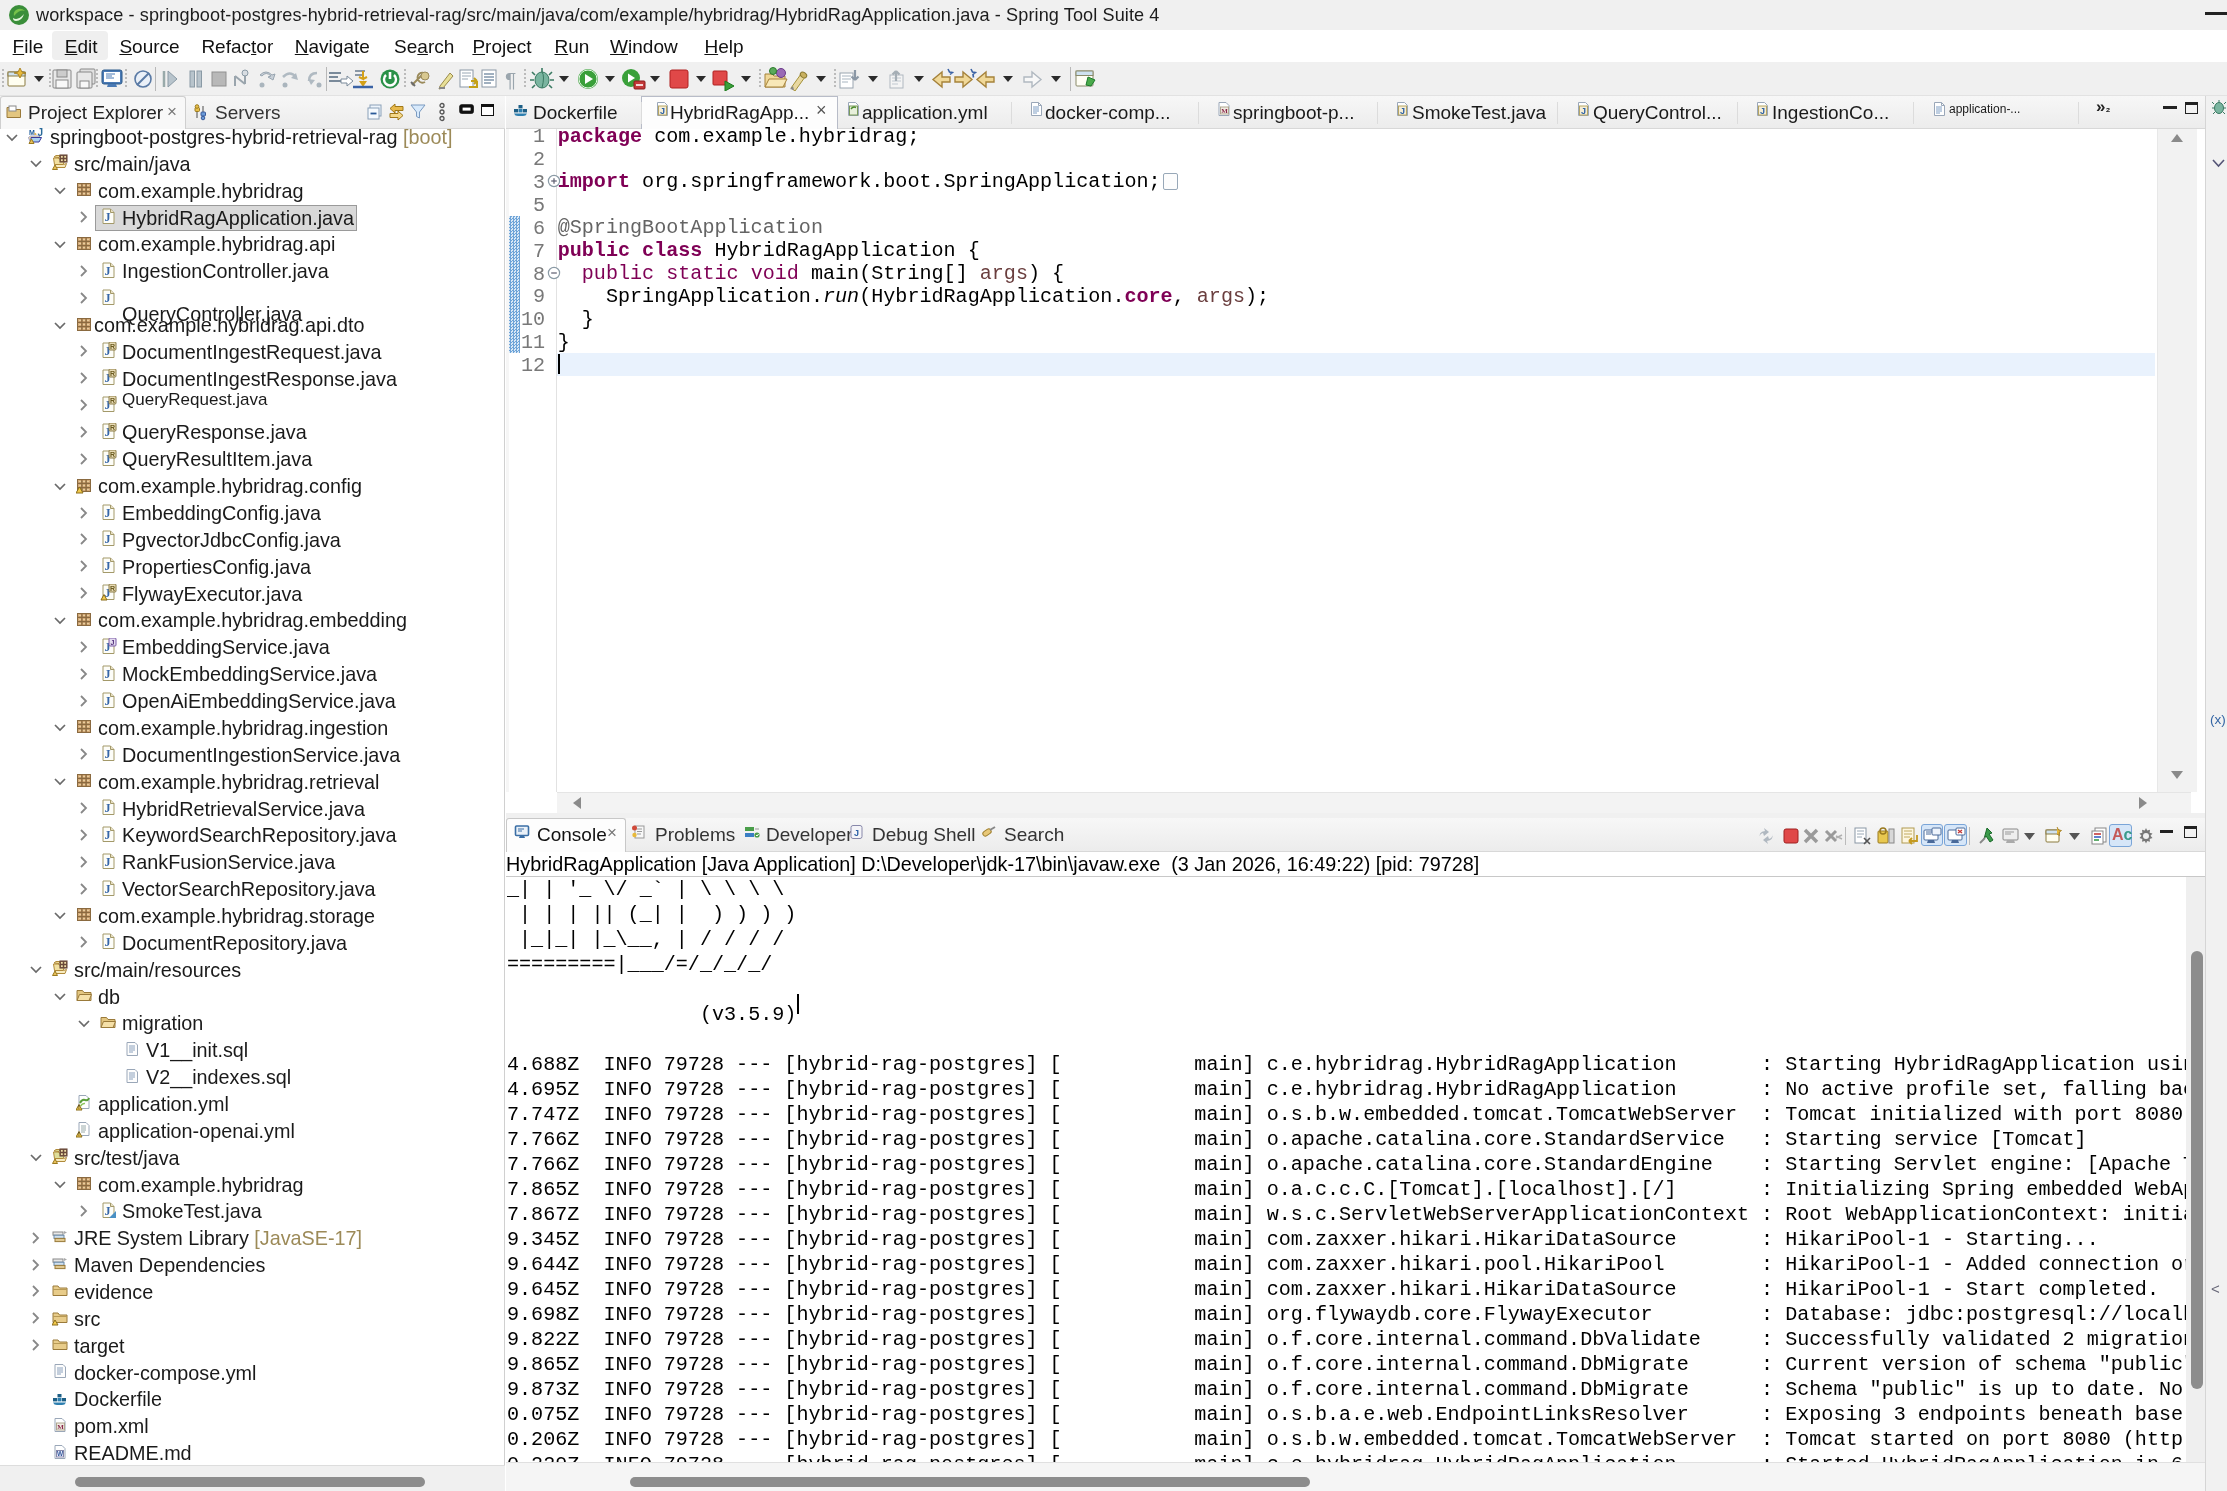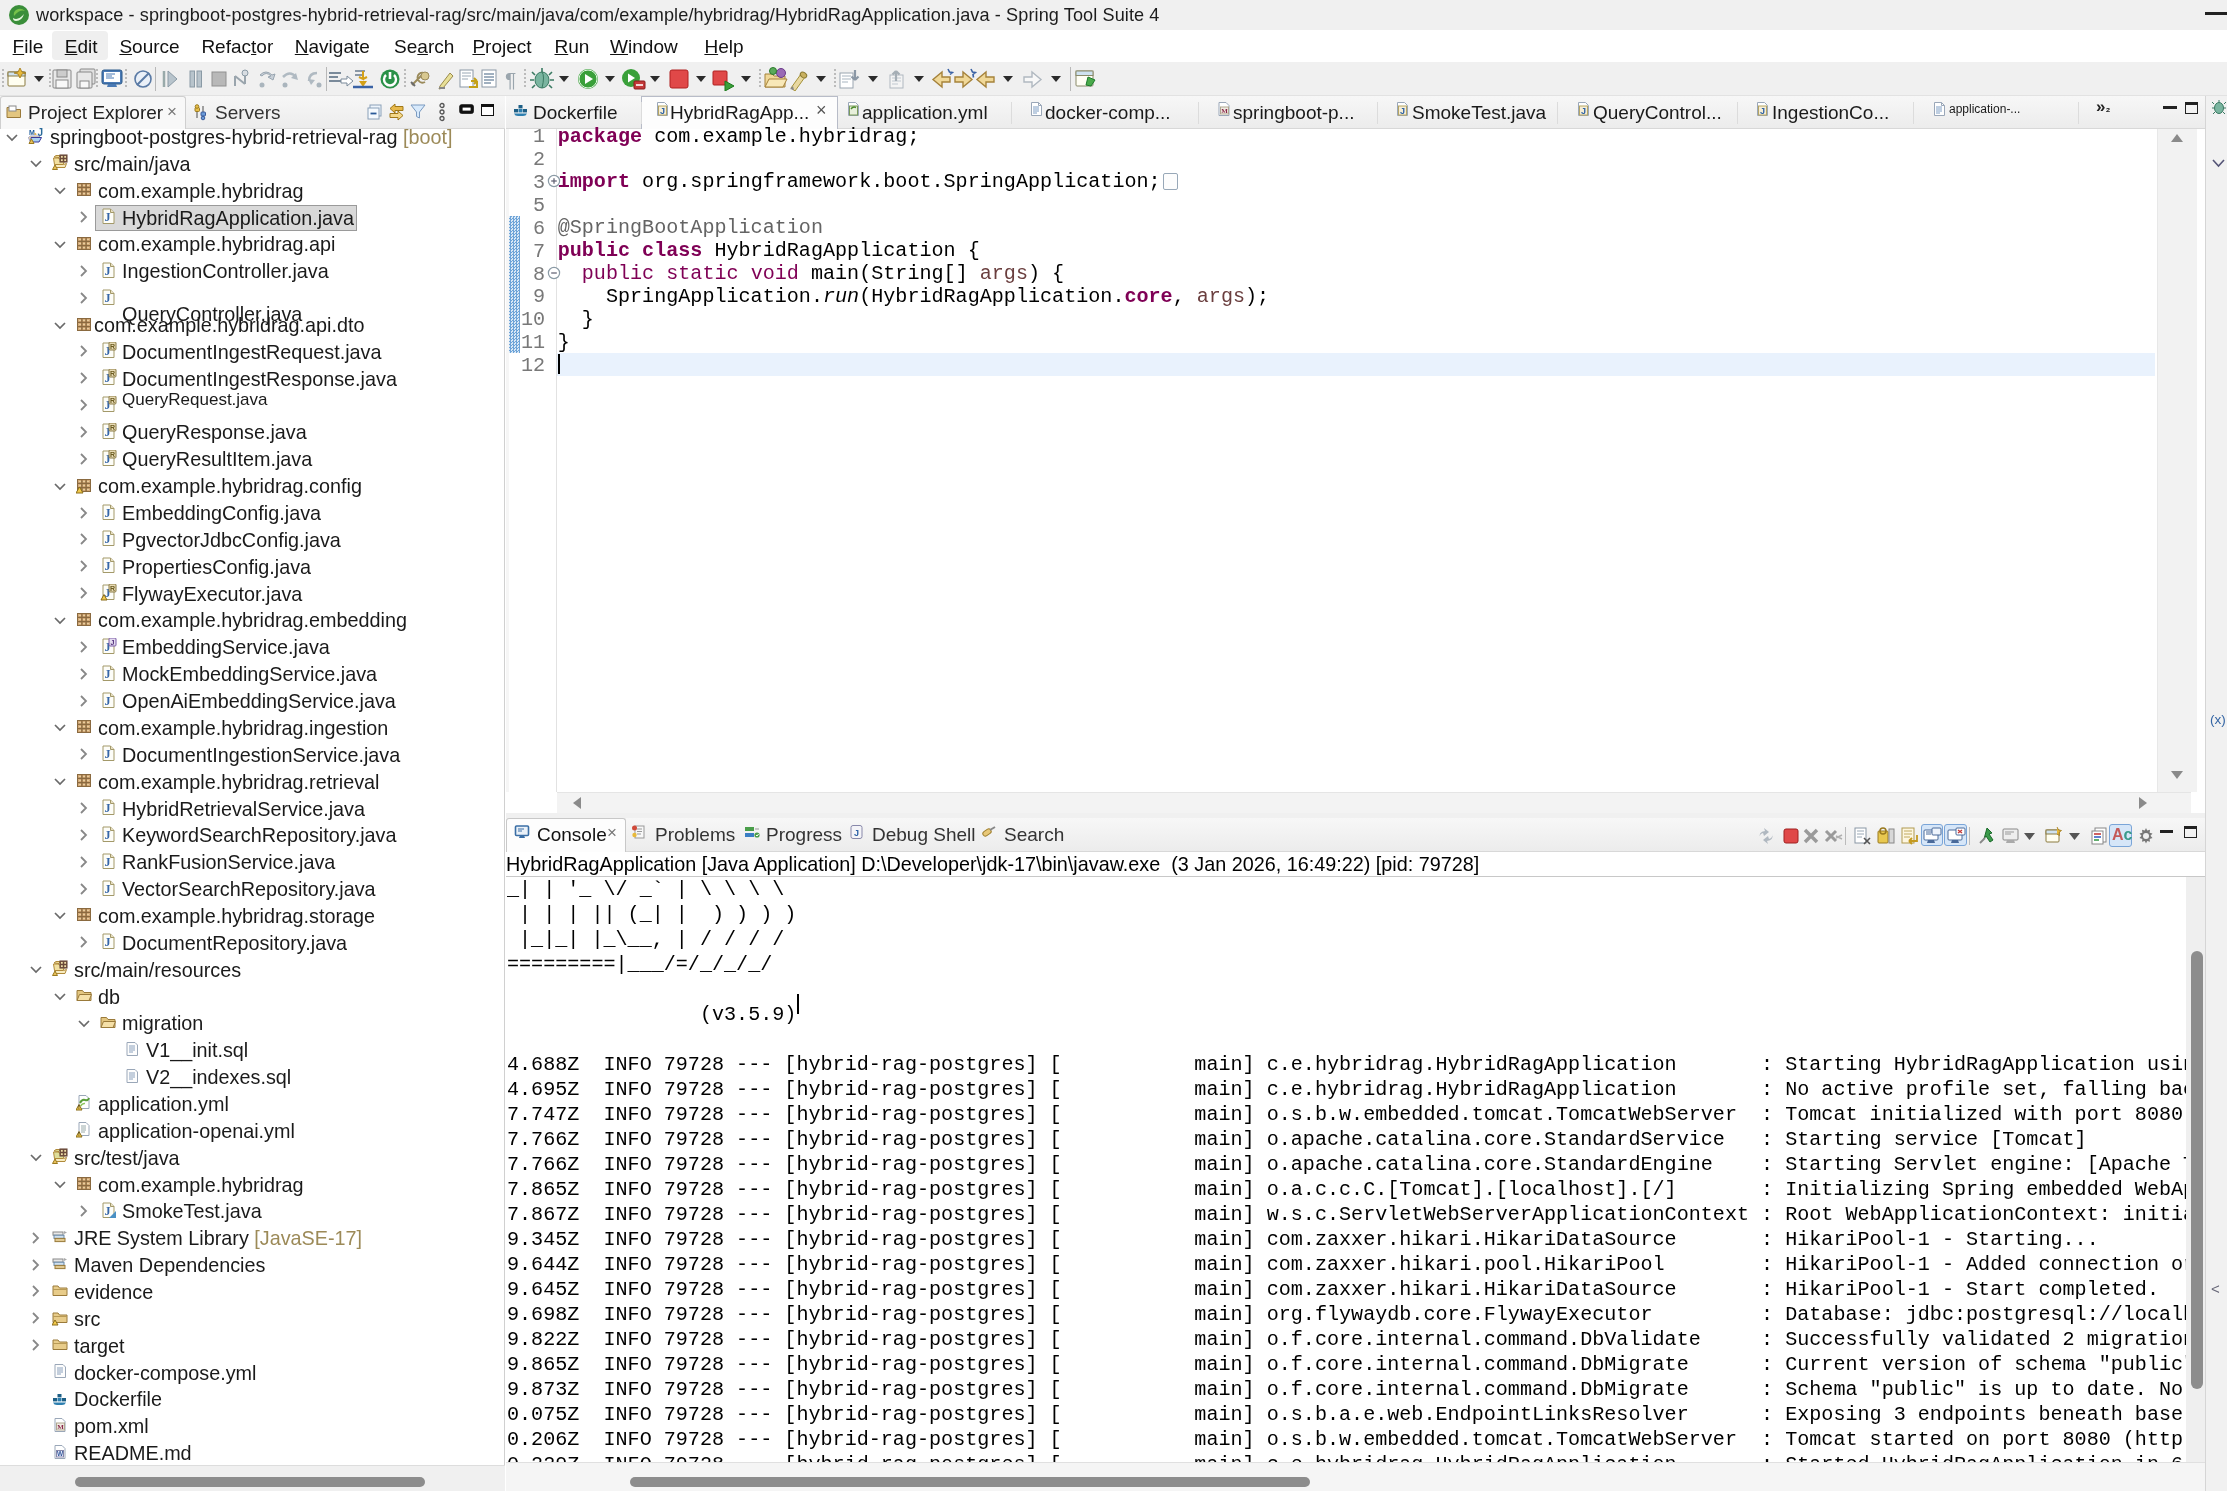--- a/index.html
+++ b/index.html
@@ -862,21 +862,21 @@
     <circle cx="3.5" cy="11" r="2.2" fill="#e8b93a"></circle>
   </svg>
 <span class="abs lbl" style="left:655px;top:824px;font-size:19px;color:#333">Problems</span>
 <svg class="ic" style="left:744px;top:824px" width="18" height="18" viewBox="0 0 18 18">
     <rect x="1" y="3" width="9" height="4" fill="#4a9e4a"></rect>
     <rect x="1" y="9" width="9" height="4" fill="#3a7ec4"></rect>
     <path d="M11 5 l4 0 M11 11 l4 0" stroke="#999"></path>
     <circle cx="13" cy="11" r="2.6" fill="#4a9e4a"></circle>
     <path d="M12 11l1 1 1.6-2" stroke="#fff" fill="none"></path>
   </svg>
-<span class="abs lbl" style="left:766px;top:824px;font-size:19px;color:#333">Progress</span>
+<span class="abs lbl" style="left:766px;top:824px;font-size:19px;color:#333">Developer</span>
 <svg class="ic" style="left:849px;top:824px" width="18" height="18" viewBox="0 0 18 18">
     <rect x="2" y="1.5" width="11" height="13" rx="2" fill="#f4f4f8" stroke="#8888aa"></rect>
     <text x="7.5" y="11.5" font-size="9" font-weight="bold" fill="#2d62a6" text-anchor="middle">J</text>
   </svg>
 <span class="abs lbl" style="left:872px;top:824px;font-size:19px;color:#333">Debug Shell</span>
 <svg class="ic" style="left:981px;top:824px" width="18" height="18" viewBox="0 0 18 18">
     <rect x="1.5" y="6" width="9" height="5" rx="2.5" fill="#e8c878" stroke="#a08030" transform="rotate(-35 6 8.5)"></rect>
     <path d="M9 6 l5-3" stroke="#888" stroke-width="2"></path>
   </svg>
 <span class="abs lbl" style="left:1004px;top:824px;font-size:19px;color:#333">Search</span>

